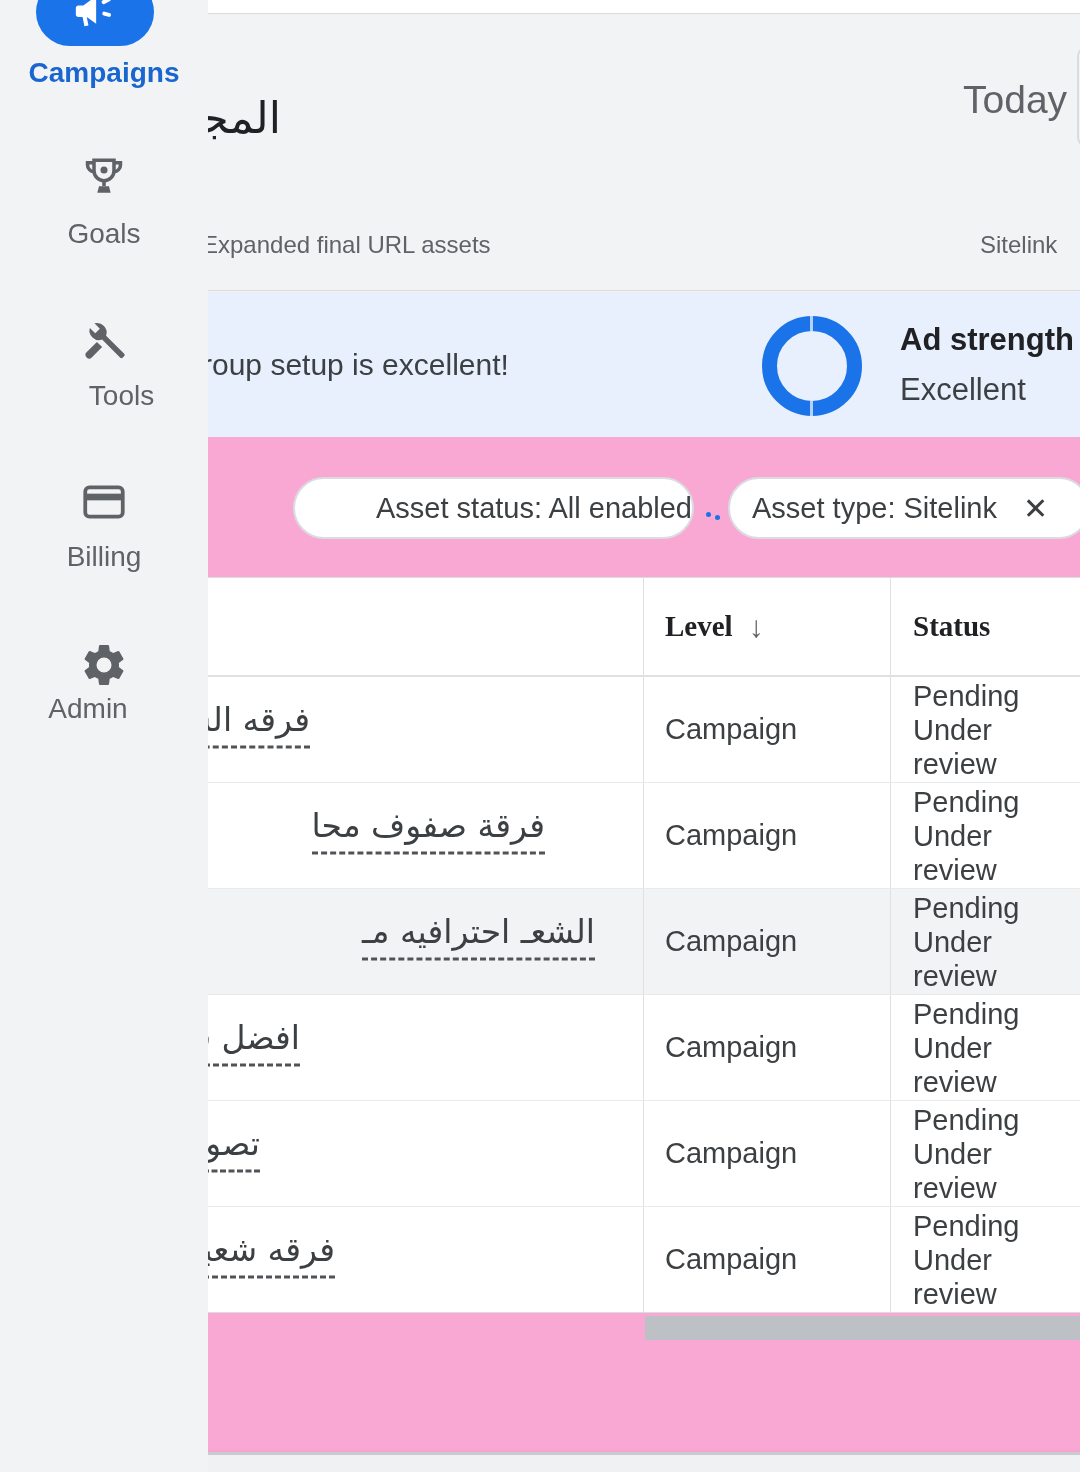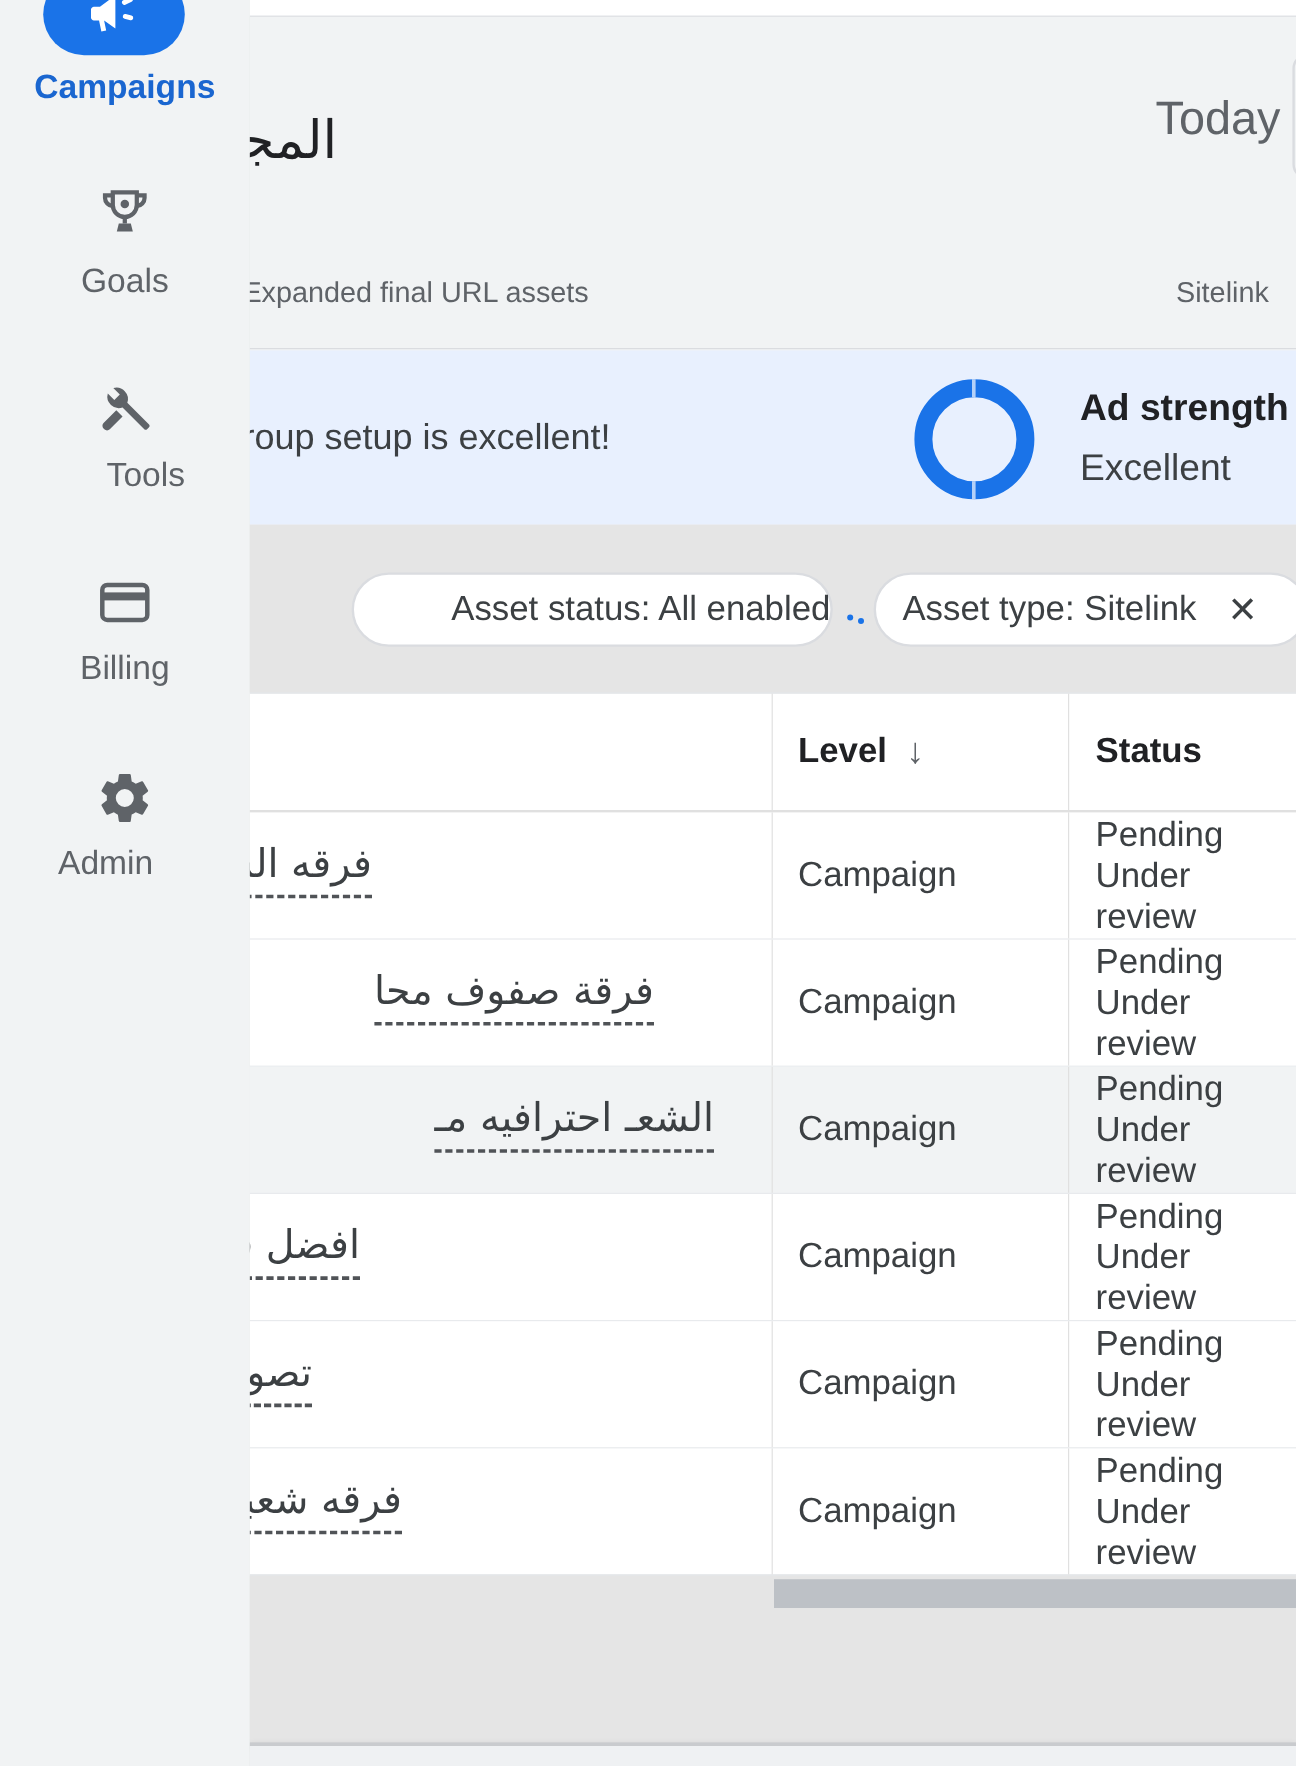--- a/index.html
+++ b/index.html
@@ -1,19 +1,19 @@
 <!DOCTYPE html>
 <html><head>
 <meta charset="utf-8">
 <style>
   * { margin:0; padding:0; box-sizing:border-box; }
   html,body { width:1080px; height:1472px; }
   body { font-family:"Liberation Sans", sans-serif; background:#fff; }
   .arabic { font-family:"DejaVu Sans","Liberation Sans",sans-serif; }
-  #page { position:relative; width:1080px; height:1472px; overflow:hidden; background:#e5e5e5; }
+  #page { position:relative; width:1080px; height:1472px; overflow:hidden; background:#f9a8d4; }
 
   
   .sidebar { position:absolute; left:0; top:0; width:208px; height:1472px; background:#f1f3f4; z-index:5; }
   .nav-item { position:absolute; left:0; width:208px; text-align:center; cursor:pointer; }
   .nav-label { font-size:28px; color:#5f6368; }
   .nav-label.active { color:#1a66d0; font-weight:700; }
   .pill { position:absolute; left:36px; top:-22px; width:118px; height:68px; background:#1a73e8; border-radius:34px; }
   .pill svg { position:absolute; left:36px; top:22px; }
   .nav-icon { display:inline-block; }
 
@@ -42,21 +42,21 @@
   
   .chip { position:absolute; top:477px; height:62px; background:#fff; border:2px solid #dadce0; border-radius:31px; display:flex; align-items:center; font-size:29px; color:#3c4043; cursor:pointer; white-space:nowrap; }
   .chip1 { left:293px; width:401px; justify-content:flex-end; }
   .chip2 { left:728px; width:362px; padding:0 22px; gap:26px; }
   .chip-x { font-size:30px; color:#3c4043; cursor:pointer; }
   .dot { position:absolute; width:5px; height:5px; border-radius:50%; background:#1a73e8; }
 
   
   .table { position:absolute; left:208px; top:577px; width:872px; border-top:1px solid #dadce0; background:#fff; }
   .trow { display:grid; grid-template-columns:435px 247px 190px; position:relative; }
-  .thead { height:99px; border-bottom:2px solid #e0e0e0; }
+  .thead { height:99px; border-bottom:2px solid #e0e0e0;font-family:Liberation Serif, serif; }
   .tbody-row { height:106px; border-bottom:1px solid #e8eaed; }
   .tbody-row.last { border-bottom:1px solid #dadce0; }
   .tbody-row.hl { background:#f1f3f4; }
   .cell { position:relative; }
   .c2 { border-left:1px solid #e0e0e0; }
   .c3 { border-left:1px solid #e0e0e0; }
   .hcell { display:flex; align-items:center; font-size:29px; font-weight:700; color:#202124; }
   .hcell.c2 { padding-left:21px; gap:16px; }
   .hcell.c3 { padding-left:22px; }
   .sort-arrow { font-size:30px; color:#5f6368; font-weight:400; cursor:pointer; }
@@ -133,21 +133,21 @@
       </span>
       <div class="nav-label" style="position:absolute;top:64px;width:208px;">Billing</div>
     </div>
 
     <div class="nav-item" style="top:640px;height:110px;">
       <span class="nav-icon">
         <svg width="50" height="50" viewBox="0 0 24 24">
           <path fill="#5f6368" d="M19.14 12.94c.04-.3.06-.61.06-.94 0-.32-.02-.64-.07-.94l2.03-1.58a.49.49 0 0 0 .12-.61l-1.92-3.32a.49.49 0 0 0-.59-.22l-2.39.96c-.5-.38-1.03-.7-1.62-.94l-.36-2.54a.48.48 0 0 0-.48-.41h-3.84c-.24 0-.43.17-.47.41l-.36 2.54c-.59.24-1.13.57-1.62.94l-2.39-.96a.49.49 0 0 0-.59.22L2.74 8.87c-.12.21-.08.47.12.61l2.03 1.58c-.05.3-.09.63-.09.94s.02.64.07.94l-2.03 1.58a.49.49 0 0 0-.12.61l1.92 3.32c.12.22.37.29.59.22l2.39-.96c.5.38 1.03.7 1.62.94l.36 2.54c.05.24.24.41.48.41h3.84c.24 0 .44-.17.47-.41l.36-2.54c.59-.24 1.13-.56 1.62-.94l2.39.96c.22.08.47 0 .59-.22l1.92-3.32a.49.49 0 0 0-.12-.61zM12 15.6a3.6 3.6 0 1 1 0-7.2 3.6 3.6 0 0 1 0 7.2z"></path>
         </svg>
       </span>
-      <div class="nav-label" style="position:absolute;top:63px;width:176px;">Admin</div>
+      <div class="nav-label" style="position:absolute;top:53px;width:176px;">Admin</div>
     </div>
   </div>
 
   <div class="today">Today</div>
   <div class="datebtn"></div>
   <div class="title-clip">
     <span class="arabic">المجـ</span>
   </div>
 
   <div class="tab-clip">

